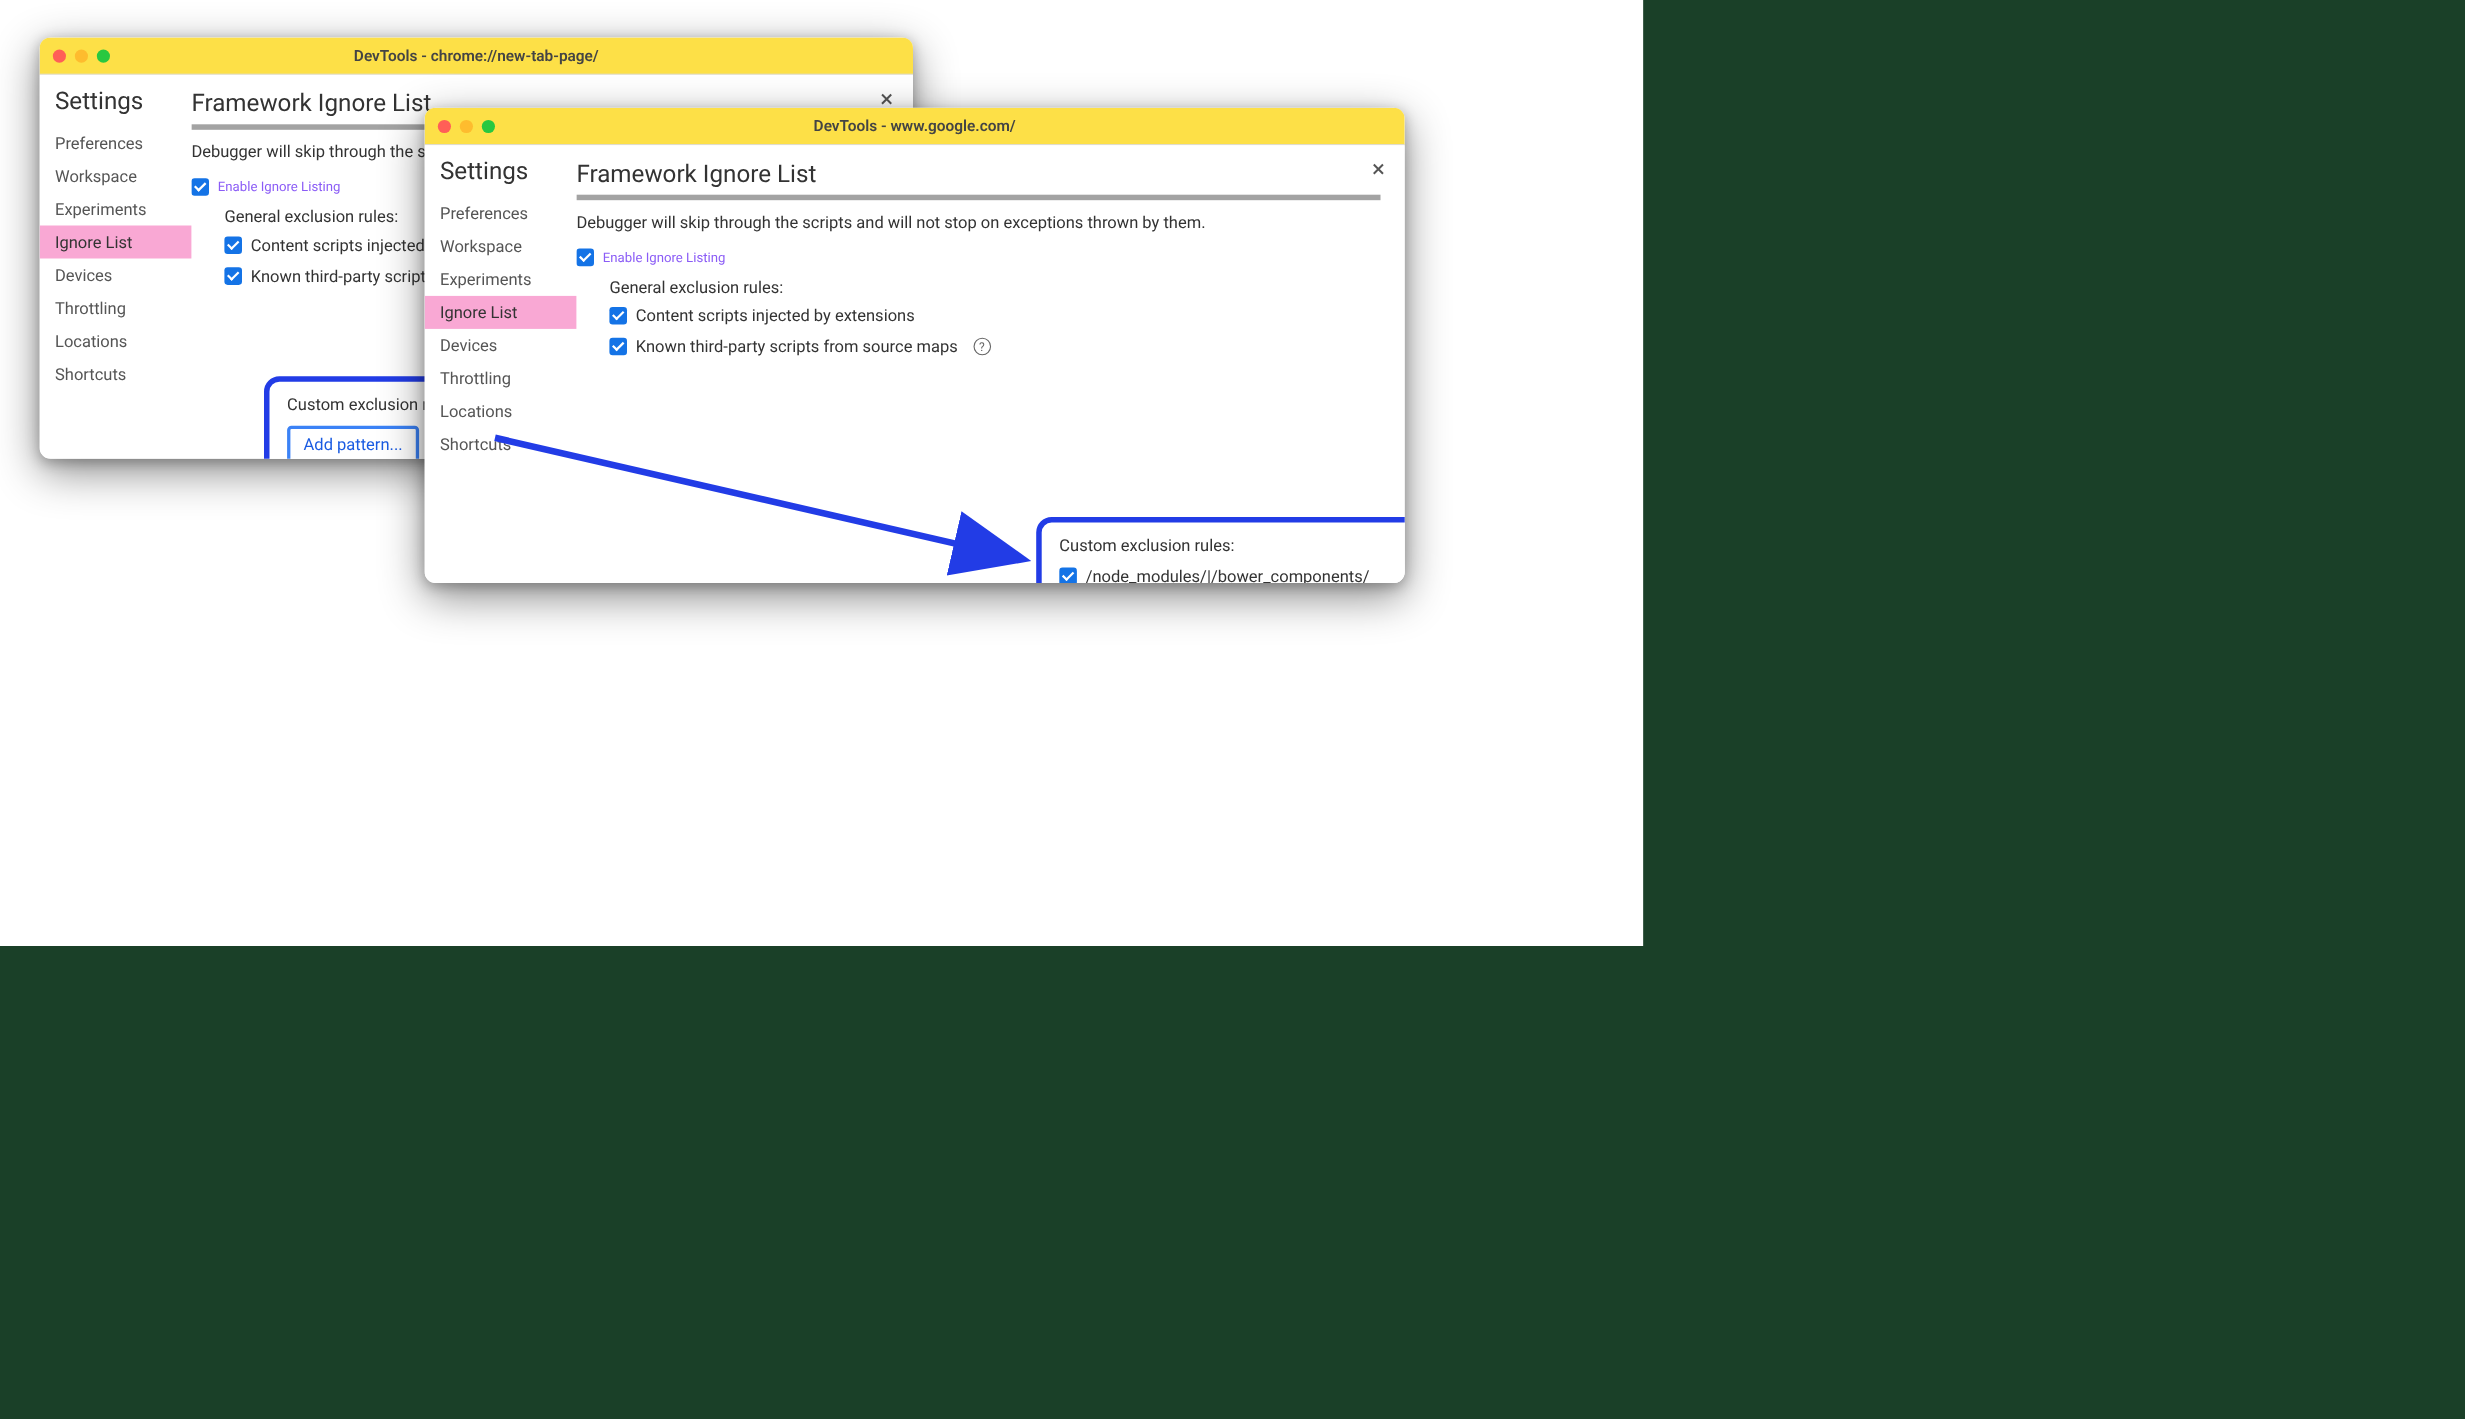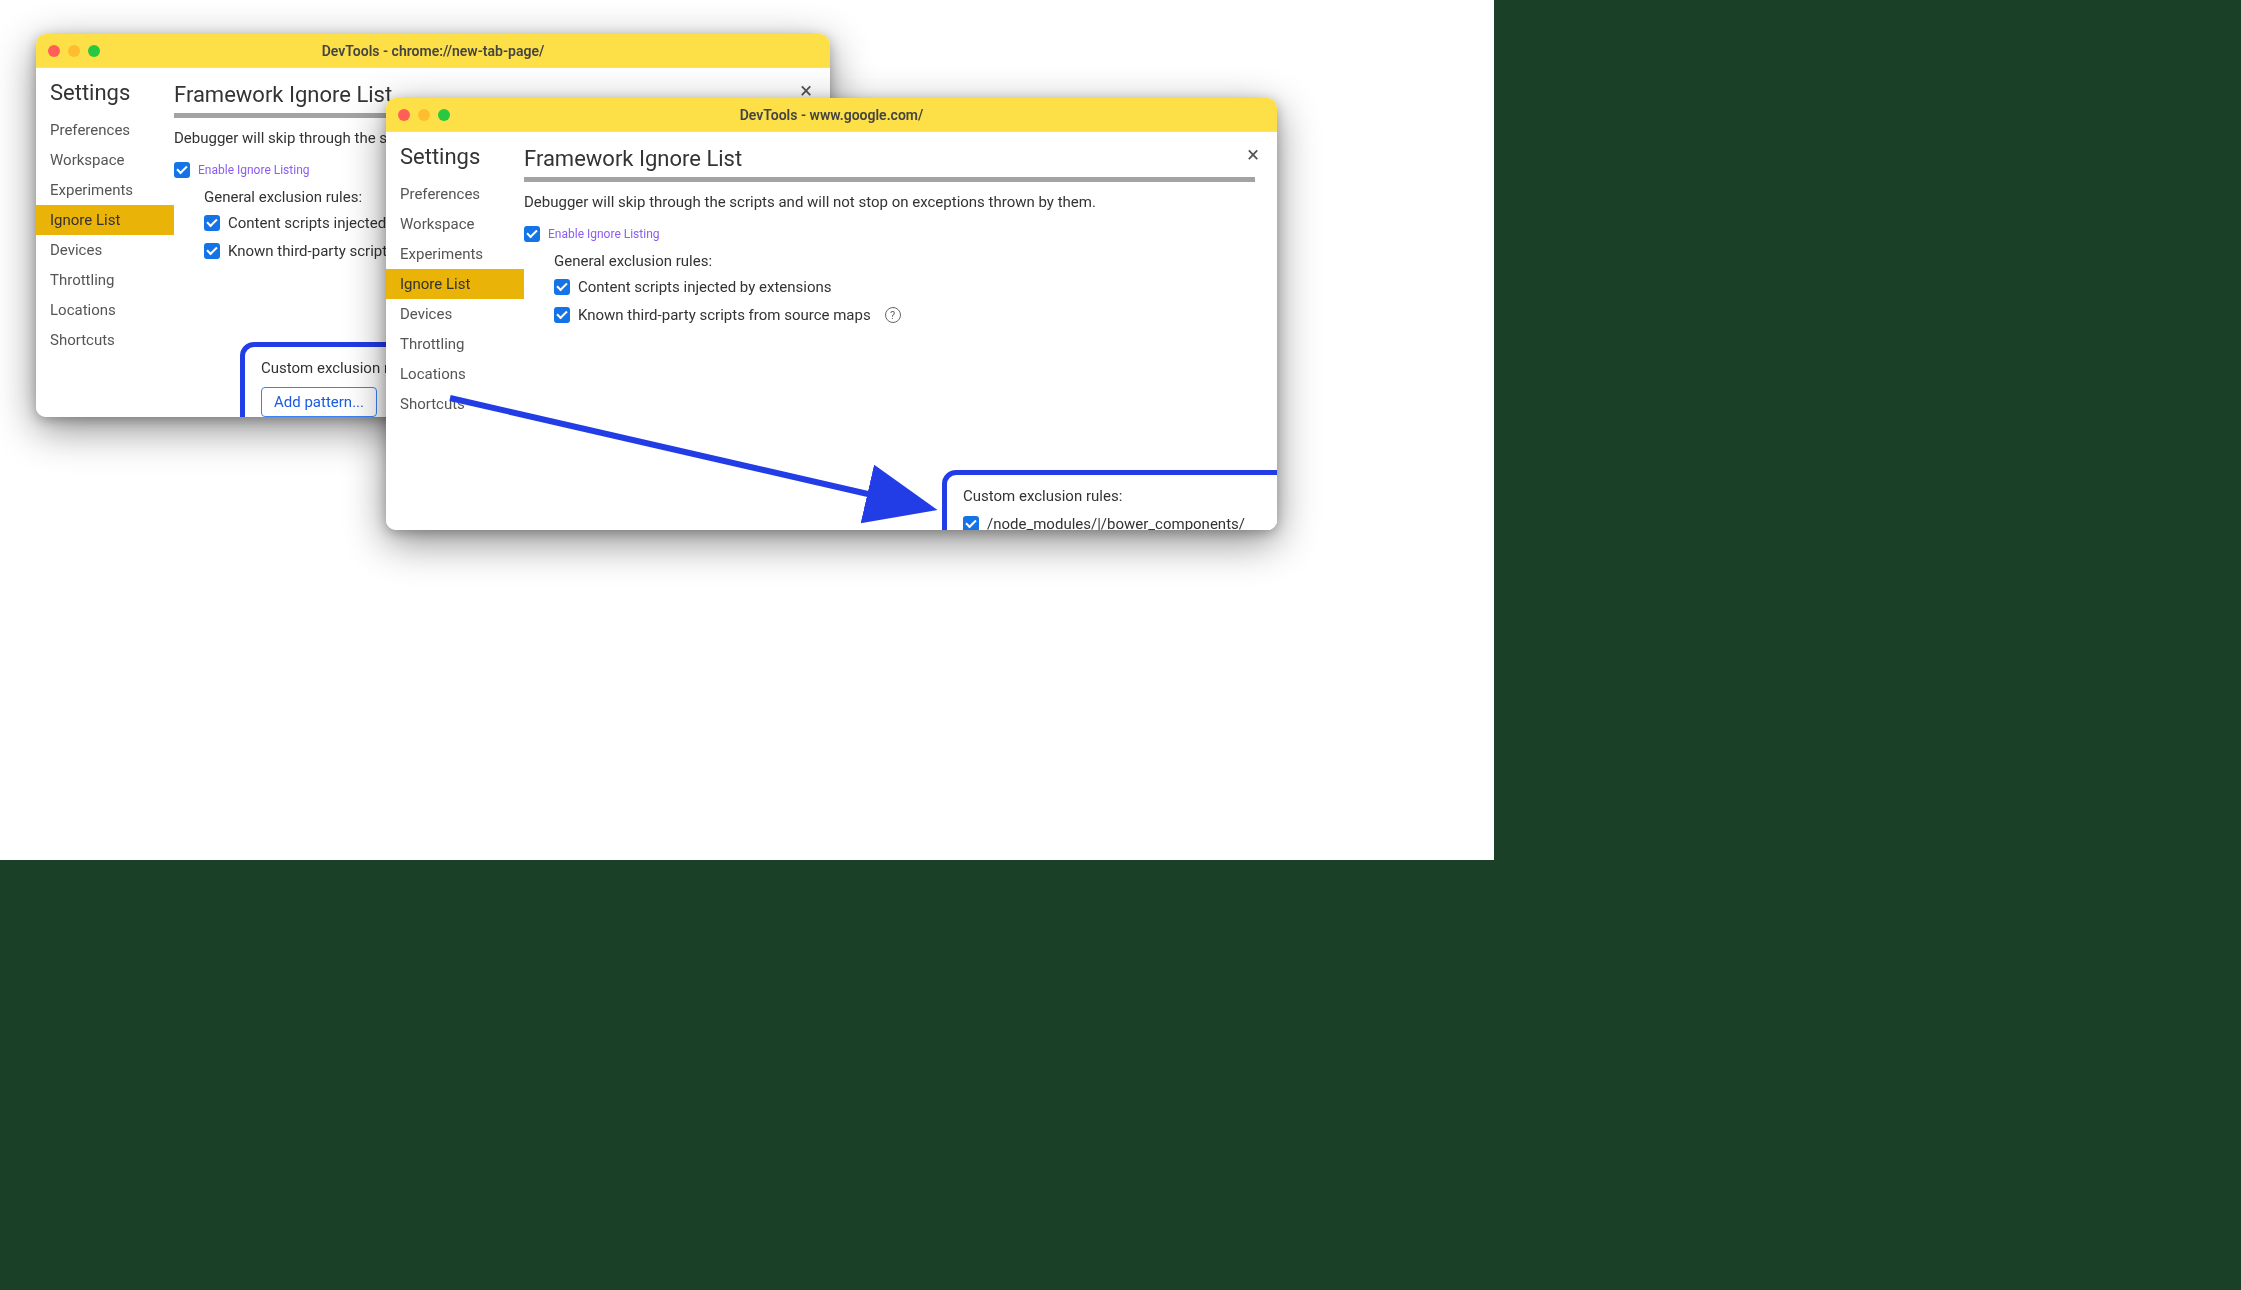--- a/index.html
+++ b/index.html
@@ -74,21 +74,21 @@
       color: #333;
       padding: 0 14px 10px 14px;
     }
     .sidebar-item {
       font-size: 15px;
       color: #555;
       padding: 6px 14px;
       cursor: pointer;
     }
     .sidebar-item.active {
-      background: #eab308;
+      background: #f9a8d4;
       color: #333;
     }
     .main {
       flex: 1;
       padding: 14px 22px 14px 0;
       overflow: hidden;
     }
     .page-title {
       font-size: 22px;
       font-weight: 400;
@@ -162,21 +162,21 @@
       display: flex;
       align-items: center;
       gap: 8px;
       margin-bottom: 10px;
       margin-top: 10px;
     }
     .add-pattern-btn {
       display: inline-block;
       font-size: 15px;
       color: #1a5be2;
-      border: 1px solid #3b82f6;
+      border: 3px solid #3b82f6;
       border-radius: 4px;
       padding: 5px 12px;
       background: #fff;
       cursor: pointer;
     }
     .arrow-svg {
       position: absolute;
       z-index: 3;
       pointer-events: none;
     }

